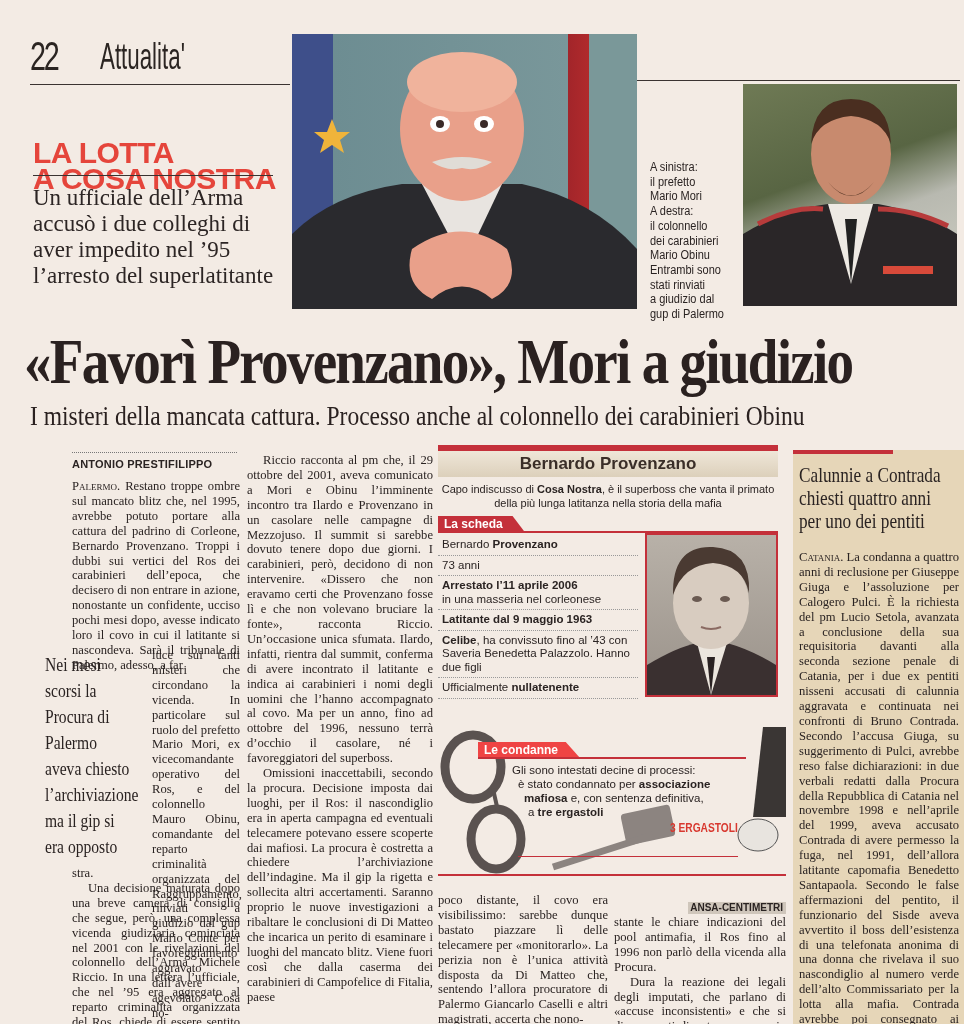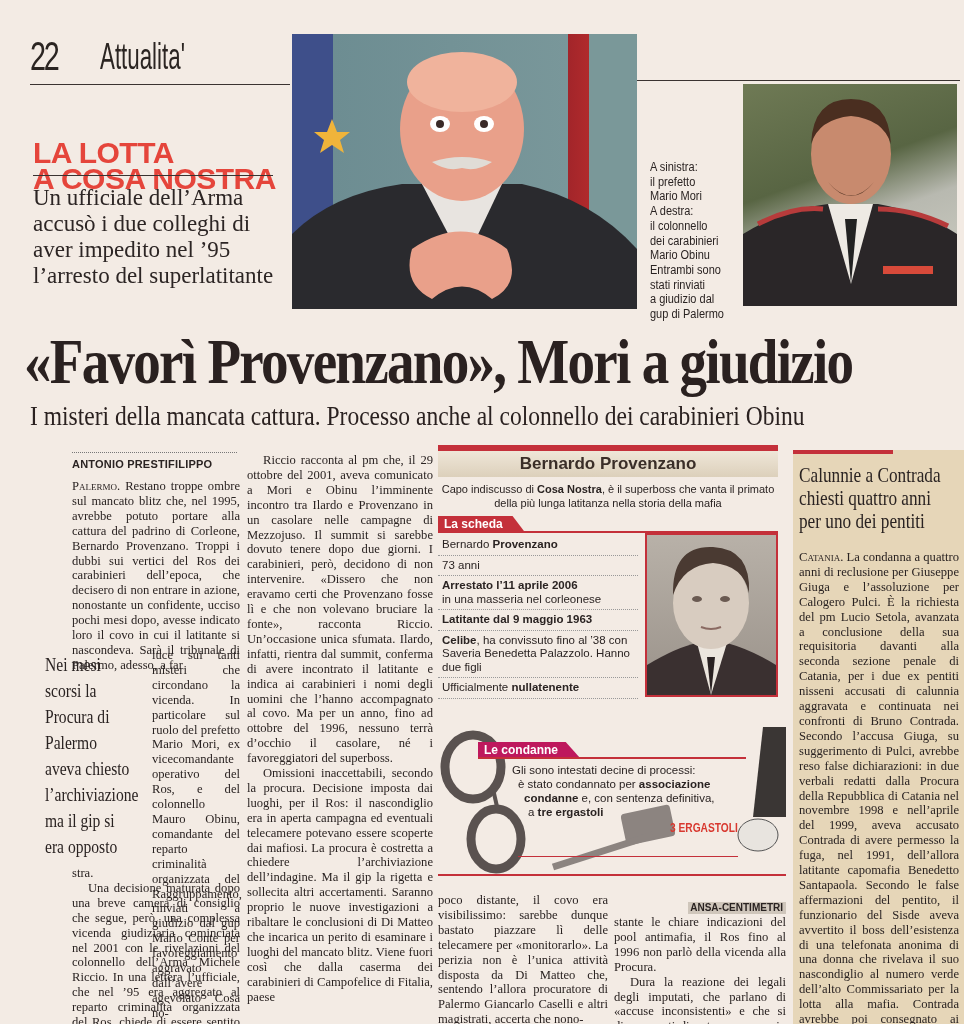--- a/index.html
+++ b/index.html
@@ -48,21 +48,21 @@
   .info { left: 438px; top: 445px; width: 348px; height: 430px; }
   .info-title-bar { position: absolute; left: 0; top: 0; width: 340px; height: 6px; background: #c4303a; }
   .info-title { position: absolute; left: 0; top: 6px; width: 340px; height: 26px; background: linear-gradient(#efe6d8, #dcd0bb); text-align: center; font-family: "Liberation Sans", sans-serif; font-weight: bold; font-size: 17px; line-height: 26px; color: #3a2e28; }
   .info-desc { position: absolute; left: 0; top: 37px; width: 340px; text-align: center; font-family: Liberation Sans, sans-serif; font-size: 11px; line-height: 14px; color: #2a2322; }
   .tab-label { position: absolute; left: 0; top: 71px; height: 16px; padding: 0 22px 0 6px; background: #c4303a; color: #fff; font-family: "Liberation Sans", sans-serif; font-weight: bold; font-size: 12px; line-height: 16px; clip-path: polygon(0 0, 86% 0, 100% 100%, 0 100%); }
   .tab-rule { position: absolute; left: 0; top: 86px; width: 340px; height: 2px; background: #c4303a; }
   .scheda { position: absolute; left: 0; top: 90px; width: 200px; font-family: "Liberation Sans", sans-serif; font-size: 11.5px; line-height: 13.5px; color: #2a2322; }
   .scheda .row { padding: 3px 0 3px 4px; border-bottom: 1px dotted #999; }
   .scheda b { font-weight: bold; }
   .mugshot { position: absolute; left: 207px; top: 88px; width: 133px; height: 164px; border: 2px solid #c4303a; background: linear-gradient(#b8b1a8, #9a928a); overflow: hidden; }
-  .cond-label { position: absolute; left: 40px; top: 297px; height: 16px; padding: 0 22px 0 6px; background: #be185d; color: #fff; font-family: "Liberation Sans", sans-serif; font-weight: bold; font-size: 12px; line-height: 16px; clip-path: polygon(0 0, 86% 0, 100% 100%, 0 100%); }
+  .cond-label { position: absolute; left: 40px; top: 297px; height: 16px; padding: 0 22px 0 6px; background: #ef4444; color: #fff; font-family: "Liberation Sans", sans-serif; font-weight: bold; font-size: 12px; line-height: 16px; clip-path: polygon(0 0, 86% 0, 100% 100%, 0 100%); }
   .cond-rule { position: absolute; left: 40px; top: 312px; width: 268px; height: 2px; background: #c4303a; }
   .cond-text { position: absolute; left: 74px; top: 318px; width: 230px; font-family: "Liberation Sans", sans-serif; font-size: 11.5px; line-height: 14px; color: #2a2322; }
   .ergastoli { position: absolute; left: 232px; top: 376px; font-family: "Liberation Sans", sans-serif; font-weight: bold; font-size: 12px; color: #d8382f; transform: scaleX(0.85); transform-origin: left; }
   .credit { position: absolute; left: 250px; top: 417px; width: 98px; height: 12px; background: #cfc6bb; text-align: right; font-family: "Liberation Sans", sans-serif; font-weight: bold; font-size: 10px; line-height: 12px; color: #2a2322; padding-right: 3px; margin-top: 40px; }
   .info-bottom { position: absolute; left: 0; top: 429px; width: 348px; height: 2px; background: #c4303a; }
   .info-mid { position: absolute; left: 80px; top: 411px; width: 220px; height: 1px; background: #c4303a; }
 
   .col3a { left: 438px; top: 893px; width: 170px; }
   .col3b { left: 614px; top: 915px; width: 172px; }
 
@@ -158,21 +158,21 @@
   <div class="info-desc">
     <span>Capo indiscusso di </span><b>Cosa Nostra</b><span>, è il superboss che vanta il primato della più lunga latitanza nella storia della mafia</span>
   </div>
   <div class="tab-label">La scheda</div>
   <div class="tab-rule"></div>
   <div class="scheda">
     <div class="row"><span>Bernardo </span><b>Provenzano</b></div>
     <div class="row">73 anni</div>
     <div class="row"><b>Arrestato l’11 aprile 2006</b><br><span>in una masseria nel corleonese</span></div>
     <div class="row"><b>Latitante dal 9 maggio 1963</b></div>
-    <div class="row"><b>Celibe</b><span>, ha convissuto fino al ’38 con Saveria Benedetta Palazzolo. Hanno due figli</span></div>
+    <div class="row"><b>Celibe</b><span>, ha convissuto fino al ’43 con Saveria Benedetta Palazzolo. Hanno due figli</span></div>
     <div class="row"><span>Ufficialmente </span><b>nullatenente</b></div>
   </div>
   <div class="mugshot">
     <svg width="129" height="160" viewBox="0 0 129 160">
       <path d="M0,160 L0,130 Q30,112 50,108 L80,108 Q105,115 129,130 L129,160 Z" fill="#3a3030"></path>
       <path d="M50,108 L64,160 L80,108 Z" fill="#ece6de"></path>
       <path d="M60,122 L64,160 L68,122 Z" fill="#2a2222"></path>
       <ellipse cx="64" cy="68" rx="38" ry="46" fill="#d8ccc0"></ellipse>
       <path d="M26,60 Q25,10 66,12 Q104,14 102,58 Q96,30 66,28 Q36,30 26,60 Z" fill="#4a3a32"></path>
       <ellipse cx="50" cy="64" rx="5" ry="3" fill="#6a5a52"></ellipse>
@@ -187,21 +187,21 @@
     <rect x="185" y="82" width="50" height="32" rx="4" fill="#8c8480" transform="rotate(-12 210 98)"></rect>
     <line x1="115" y1="140" x2="215" y2="108" stroke="#8c8480" stroke-width="7"></line>
     <path d="M325,0 L348,0 L348,90 L315,90 Z" fill="#3a3634"></path>
     <ellipse cx="320" cy="108" rx="20" ry="16" fill="#e8e4df" stroke="#555" stroke-width="1"></ellipse>
   </svg>
   <div class="cond-label">Le condanne</div>
   <div class="cond-rule"></div>
   <div class="cond-text">
     <div>Gli sono intestati decine di processi:</div>
     <div style="padding-left:6px"><span>è stato condannato per </span><b>associazione</b></div>
-    <div style="padding-left:12px"><b>condanne</b><span> e, con sentenza definitiva,</span></div>
+    <div style="padding-left:12px"><b>mafiosa</b><span> e, con sentenza definitiva,</span></div>
     <div style="padding-left:16px"><span>a </span><b>tre ergastoli</b></div>
   </div>
   <div class="ergastoli">3 ERGASTOLI</div>
   <div class="info-mid"></div>
   <div class="credit">ANSA-CENTIMETRI</div>
   <div class="info-bottom"></div>
 </div>
 
 <div class="abs col col3a">poco distante, il covo era visibilissimo: sarebbe dunque bastato piazzare lì delle telecamere per «monitorarlo». La perizia non è l’unica attività disposta da Di Matteo che, sentendo l’allora procuratore di Palermo Giancarlo Caselli e altri magistrati, accerta che nono-</div>
 <div class="abs col col3b">

